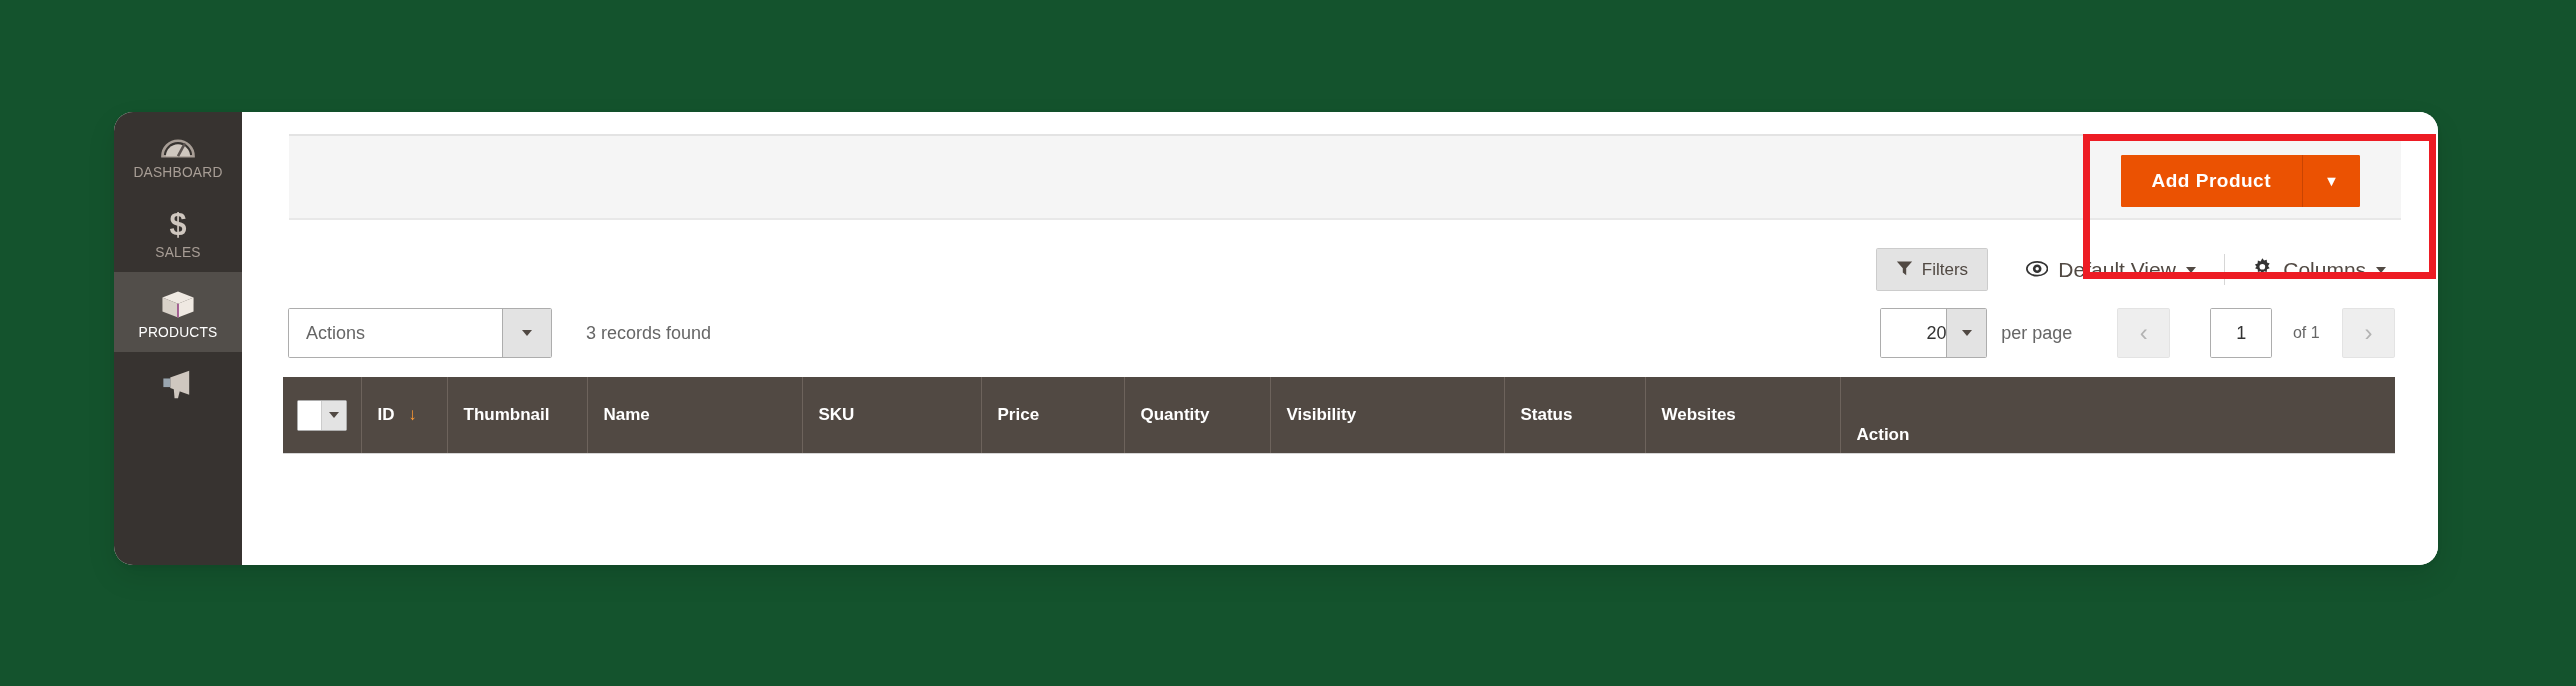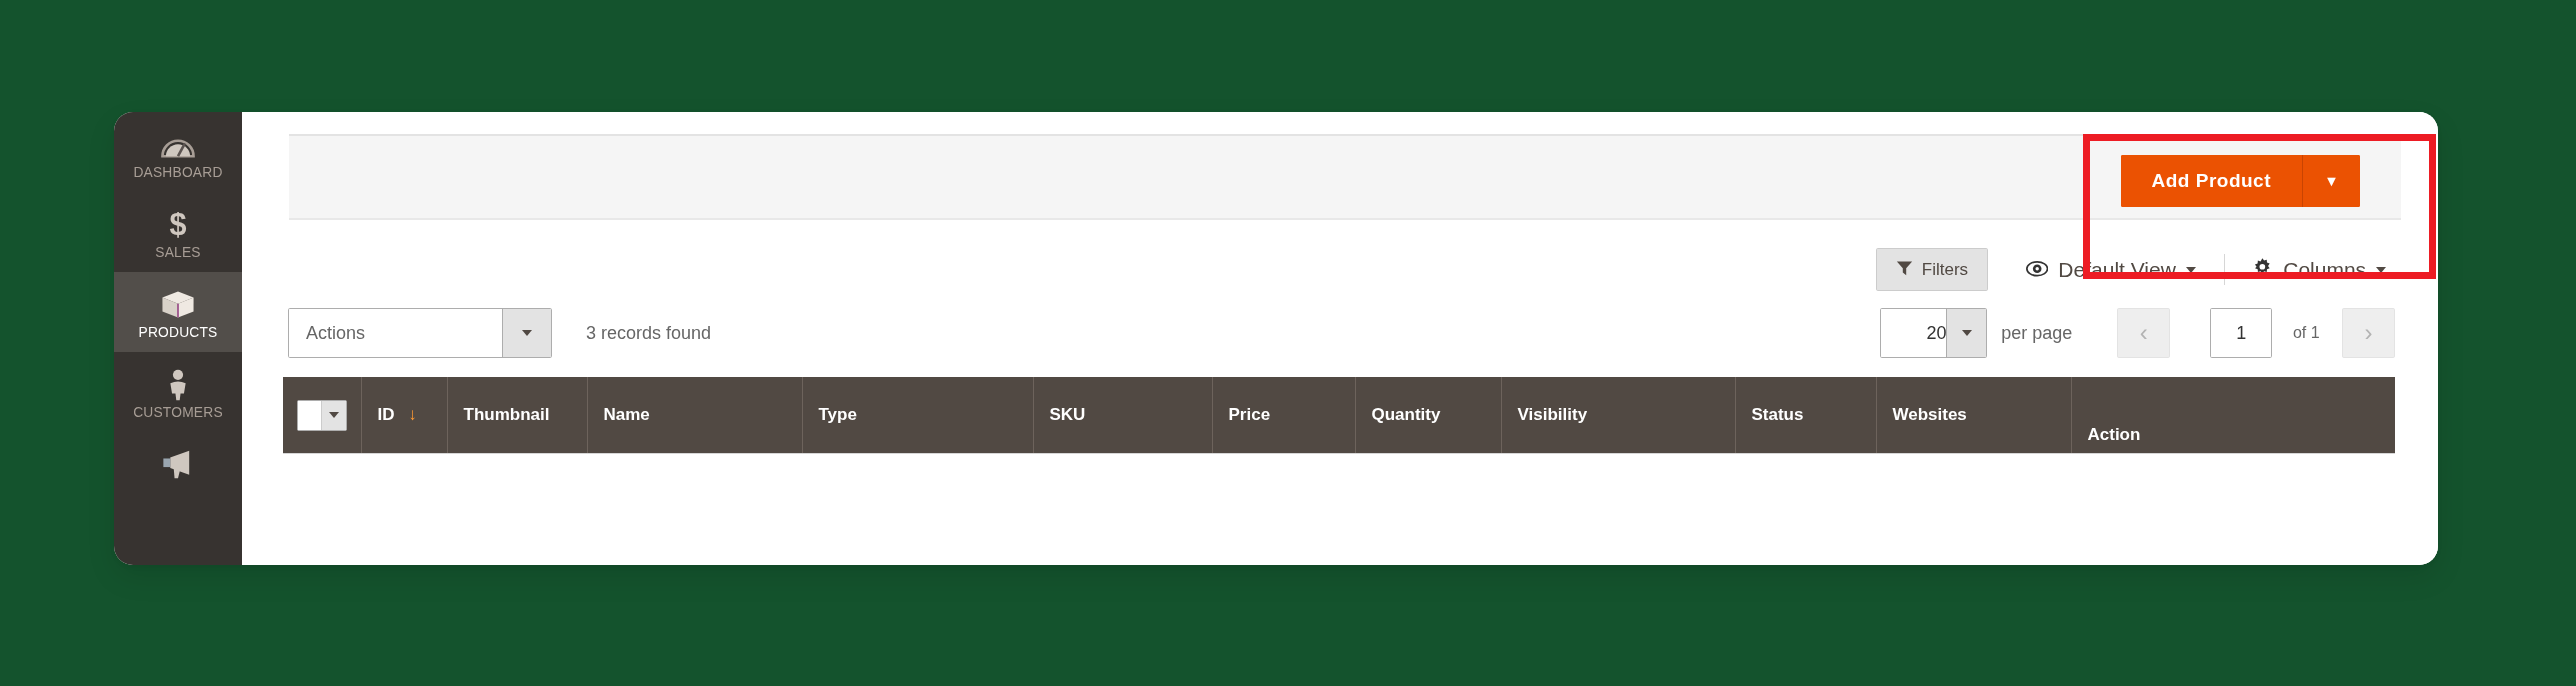--- a/index.html
+++ b/index.html
@@ -428,29 +428,20 @@
           <svg width="38" height="33" viewBox="0 0 44 38">
             <polygon points="22,4 40,11 22,18 4,11" fill="#efe9e2"></polygon>
             <polygon points="4,11 22,18 22,34 4,27" fill="#d9d2c9"></polygon>
             <polygon points="40,11 22,18 22,34 40,27" fill="#efe9e2"></polygon>
             <line x1="22" y1="18" x2="22" y2="34" stroke="#9b4f8a" stroke-width="2"></line>
           </svg>
         </span>
         <span class="nav-label">PRODUCTS</span>
       </div>
 
-      <div class="nav-item">
-        <span class="nav-icon">
-          <svg width="26" height="34" viewBox="0 0 30 40">
-            <circle cx="15" cy="8" r="6" fill="#cfc7bf"></circle>
-            <path d="M6 18 q9 -4 18 0 l-2 12 h-4 l-1 8 h-4 l-1 -8 h-4 z" fill="#cfc7bf"></path>
-          </svg>
-        </span>
-        <span class="nav-label">CUSTOMERS</span>
-      </div>
 
       <div class="nav-item" style="padding-bottom:0;">
         <span class="nav-icon">
           <svg width="40" height="31" viewBox="0 0 46 36">
             <polygon points="14,10 36,2 36,30 14,22" fill="#cfc7bf"></polygon>
             <rect x="6" y="11" width="8" height="10" fill="#9aa6b0"></rect>
             <polygon points="18,22 26,22 23,34 19,34" fill="#cfc7bf"></polygon>
           </svg>
         </span>
         <span class="nav-label"></span>
@@ -554,23 +545,20 @@
             <div class="th" style="width: 86px; flex: 0 0 86px;">
               <span>ID</span>
               <span class="sort-arrow">↓</span>
             </div>
             <div class="th" style="width: 140px; flex: 0 0 140px;">
               <span>Thumbnail</span>
             </div>
             <div class="th" style="width: 215px; flex: 0 0 215px;">
               <span>Name</span>
             </div>
-            <div class="th" style="width: 231px; flex: 0 0 231px;">
-              <span>Type</span>
-            </div>
             <div class="th" style="width: 179px; flex: 0 0 179px;">
               <span>SKU</span>
             </div>
             <div class="th" style="width: 143px; flex: 0 0 143px;">
               <span>Price</span>
             </div>
             <div class="th" style="width: 146px; flex: 0 0 146px;">
               <span>Quantity</span>
             </div>
             <div class="th" style="width: 234px; flex: 0 0 234px;">

